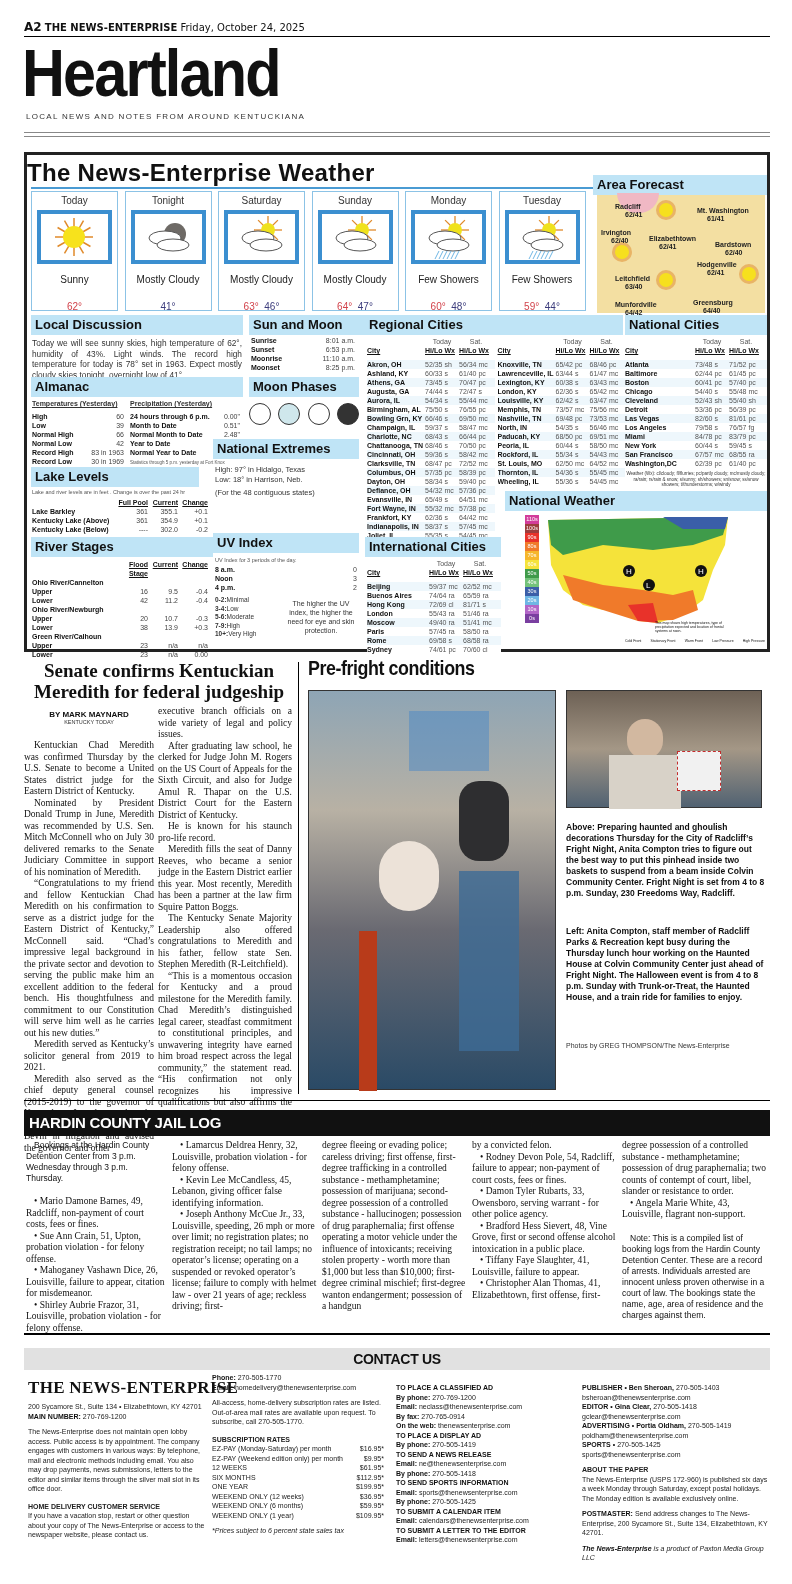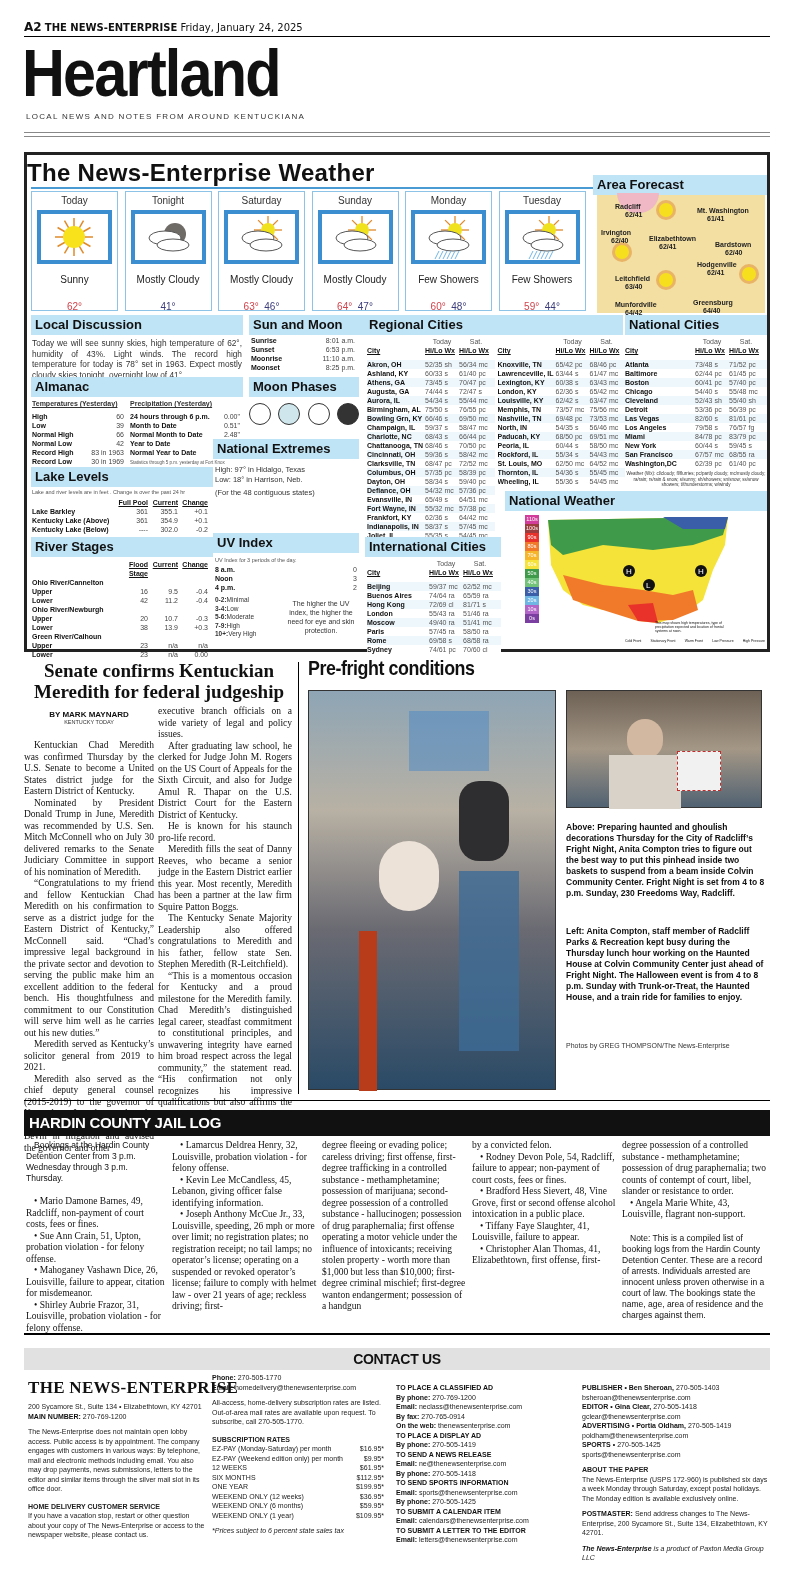--- a/index.html
+++ b/index.html
@@ -35,21 +35,21 @@
 .contact{font-size:7px;line-height:9.5px;color:#222}
 .contact b{color:#111}
 .photo{position:absolute;border:1px solid #333}
 </style>
 </head>
 <body>
 
 <div class="abs folio">
  <b>A2</b>
  <b style="font-size:10px">THE NEWS-ENTERPRISE</b>
- <span>Friday, January 24, 2025</span>
+ <span>Friday, October 24, 2025</span>
 </div>
 <div class="abs folio-rule"></div>
 <div class="abs mast">Heartland</div>
 <div class="abs tag">LOCAL NEWS AND NOTES FROM AROUND KENTUCKIANA</div>
 <div class="abs rule2"></div>
 <div class="abs rule2b"></div>
 
 <div class="abs wx">
  <div class="wxtitle">The News-Enterprise Weather</div>
  <div class="wxline"></div>
@@ -328,21 +328,21 @@
         <div>Last</div>
         <div>11/12</div>
       </div>
       <div style="text-align:center;font-size:8px;line-height:10px;color:#333">
         <div style="width:22px;height:22px;border-radius:11px;border:1.5px solid #333;background:#333;margin:0 auto 14px"></div>
         <div>New</div>
         <div>11/20</div>
       </div>
     </div>
 
- <div class="sec" style="left:4px;top:312px;width:182px">Lake Levels</div>
+ <div class="sec" style="left:4px;top:312px;width:168px">Lake Levels</div>
  <div style="position:absolute;left:5px;top:334px;width:182px;font-size:5.5px;color:#555">Lake and river levels are in feet . Change is over the past 24 hr</div>
  <div style="position:absolute;left:5px;top:343px;width:182px" class="tbl" id="lakes">
       <div class="row">
         <span style="width:86px"></span>
         <span class="uline" style="width:30px;text-align:right;font-weight:bold">Full Pool</span>
         <span class="uline" style="width:30px;text-align:right;font-weight:bold">Current</span>
         <span class="uline" style="width:30px;text-align:right;font-weight:bold">Change</span>
       </div>
       <div class="row">
         <b style="width:86px">Lake Barkley</b>
@@ -868,20 +868,21 @@
     <p>• Lamarcus Deldrea Henry, 32, Louisville, probation violation - for felony offense.</p>
     <p>• Kevin Lee McCandless, 45, Lebanon, giving officer false identifying information.</p>
     <p>• Joseph Anthony McCue Jr., 33, Louisville, speeding, 26 mph or more over limit; no registration plates; no registration receipt; no tail lamps; no operator’s license; operating on a suspended or revoked operator’s license; failure to comply with helmet law - over 21 years of age; reckless driving; first-</p>
   </div>
 <div class="abs jail" style="left:322px;top:1140px;width:146px" id="j3">
     <p style="text-indent: 0px;">degree fleeing or evading police; careless driving; first offense, first-degree trafficking in a controlled substance - methamphetamine; possession of marijuana; second-degree possession of a controlled substance - hallucinogen; possession of drug paraphernalia; first offense operating a motor vehicle under the influence of intoxicants; receiving stolen property - worth more than $1,000 but less than $10,000; first-degree criminal mischief; first-degree wanton endangerment; possession of a handgun</p>
   </div>
 <div class="abs jail" style="left:472px;top:1140px;width:146px" id="j4">
     <p style="text-indent: 0px;">by a convicted felon.</p>
     <p>• Rodney Devon Pole, 54, Radcliff, failure to appear; non-payment of court costs, fees or fines.</p>
+    <p>• Damon Tyler Rubarts, 33, Owensboro, serving warrant - for other police agency.</p>
     <p>• Bradford Hess Sievert, 48, Vine Grove, first or second offense alcohol intoxication in a public place.</p>
     <p>• Tiffany Faye Slaughter, 41, Louisville, failure to appear.</p>
     <p>• Christopher Alan Thomas, 41, Elizabethtown, first offense, first-</p>
   </div>
 <div class="abs jail" style="left:622px;top:1140px;width:148px" id="j5">
  <p style="text-indent: 0px;">degree possession of a controlled substance - methamphetamine; possession of drug paraphernalia; two counts of contempt of court, libel, slander or resistance to order.</p>
     <p>• Angela Marie White, 43, Louisville, flagrant non-support.</p>
     <p style="font-family:'Liberation Sans',sans-serif;font-size:8.5px;line-height:11px;margin-top:12px" id="jnote">Note: This is a compiled list of booking logs from the Hardin County Detention Center. These are a record of arrests. Individuals arrested are innocent unless proven otherwise in a court of law. The bookings state the name, age, area of residence and the charges against them.</p>
 </div>
 

